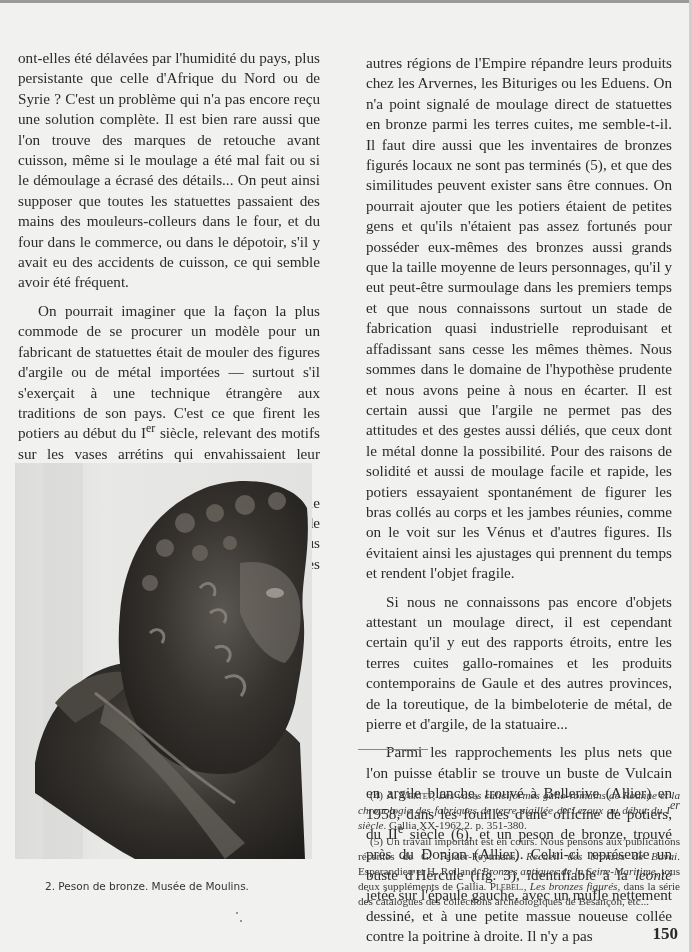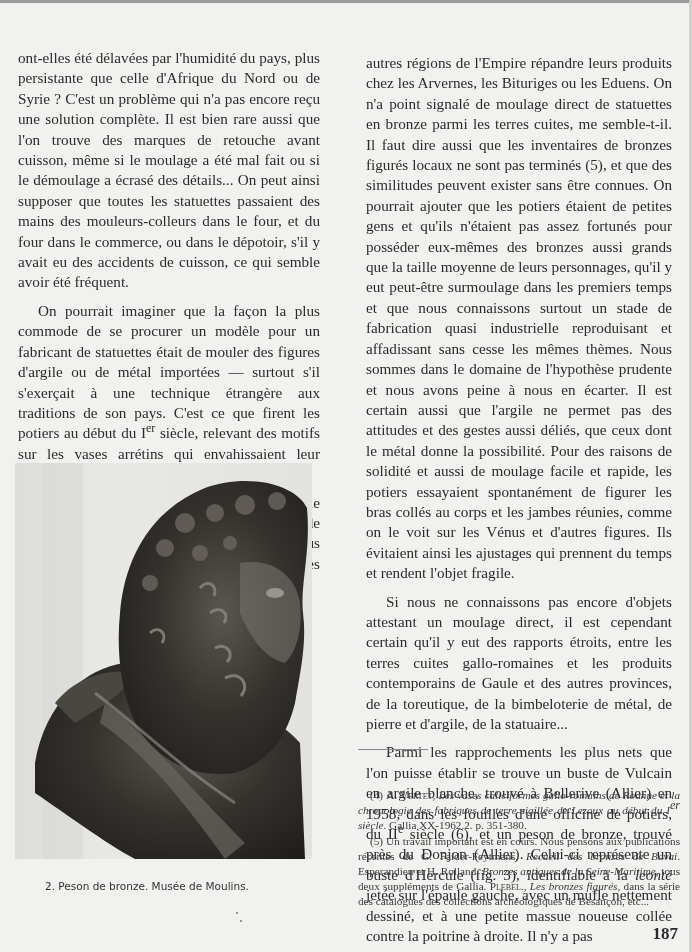--- a/index.html
+++ b/index.html
@@ -129,13 +129,13 @@
 <div class="fn-rule"></div>
 
 <div class="footnotes">
   <p><span>(4) </span><span class="sc">A. Vertet</span><span>, </span><em>Les vases caliciformes gallo-romains de Roanne et la chronologie des fabriques de terre sigillée de Lezoux au début du I</em><em class="sup">er</em><em> siècle</em><span>. Gallia XX-1962.2. p. 351-380.</span></p>
   <p><span>(5) Un travail important est en cours. Nous pensons aux publications récentes de G. Faider-Feytmans, </span><em>Recueil des bronzes de Bavai</em><span>. Esperandieu et H. Rolland, </span><em>Bronzes antiques de la Seine-Maritime</em><span>, tous deux suppléments de Gallia. </span><span class="sc">Plebel</span><span>., </span><em>Les bronzes figurés</em><span>, dans la série des catalogues des collections archéologiques de Besançon, etc...</span></p>
 </div>
 
 <div class="speck" style="left:236px; top:912px;"></div>
 <div class="speck" style="left:240px; top:920px;"></div>
 
-<div class="page-number">187</div>
+<div class="page-number">150</div>
 
 </body></html>

